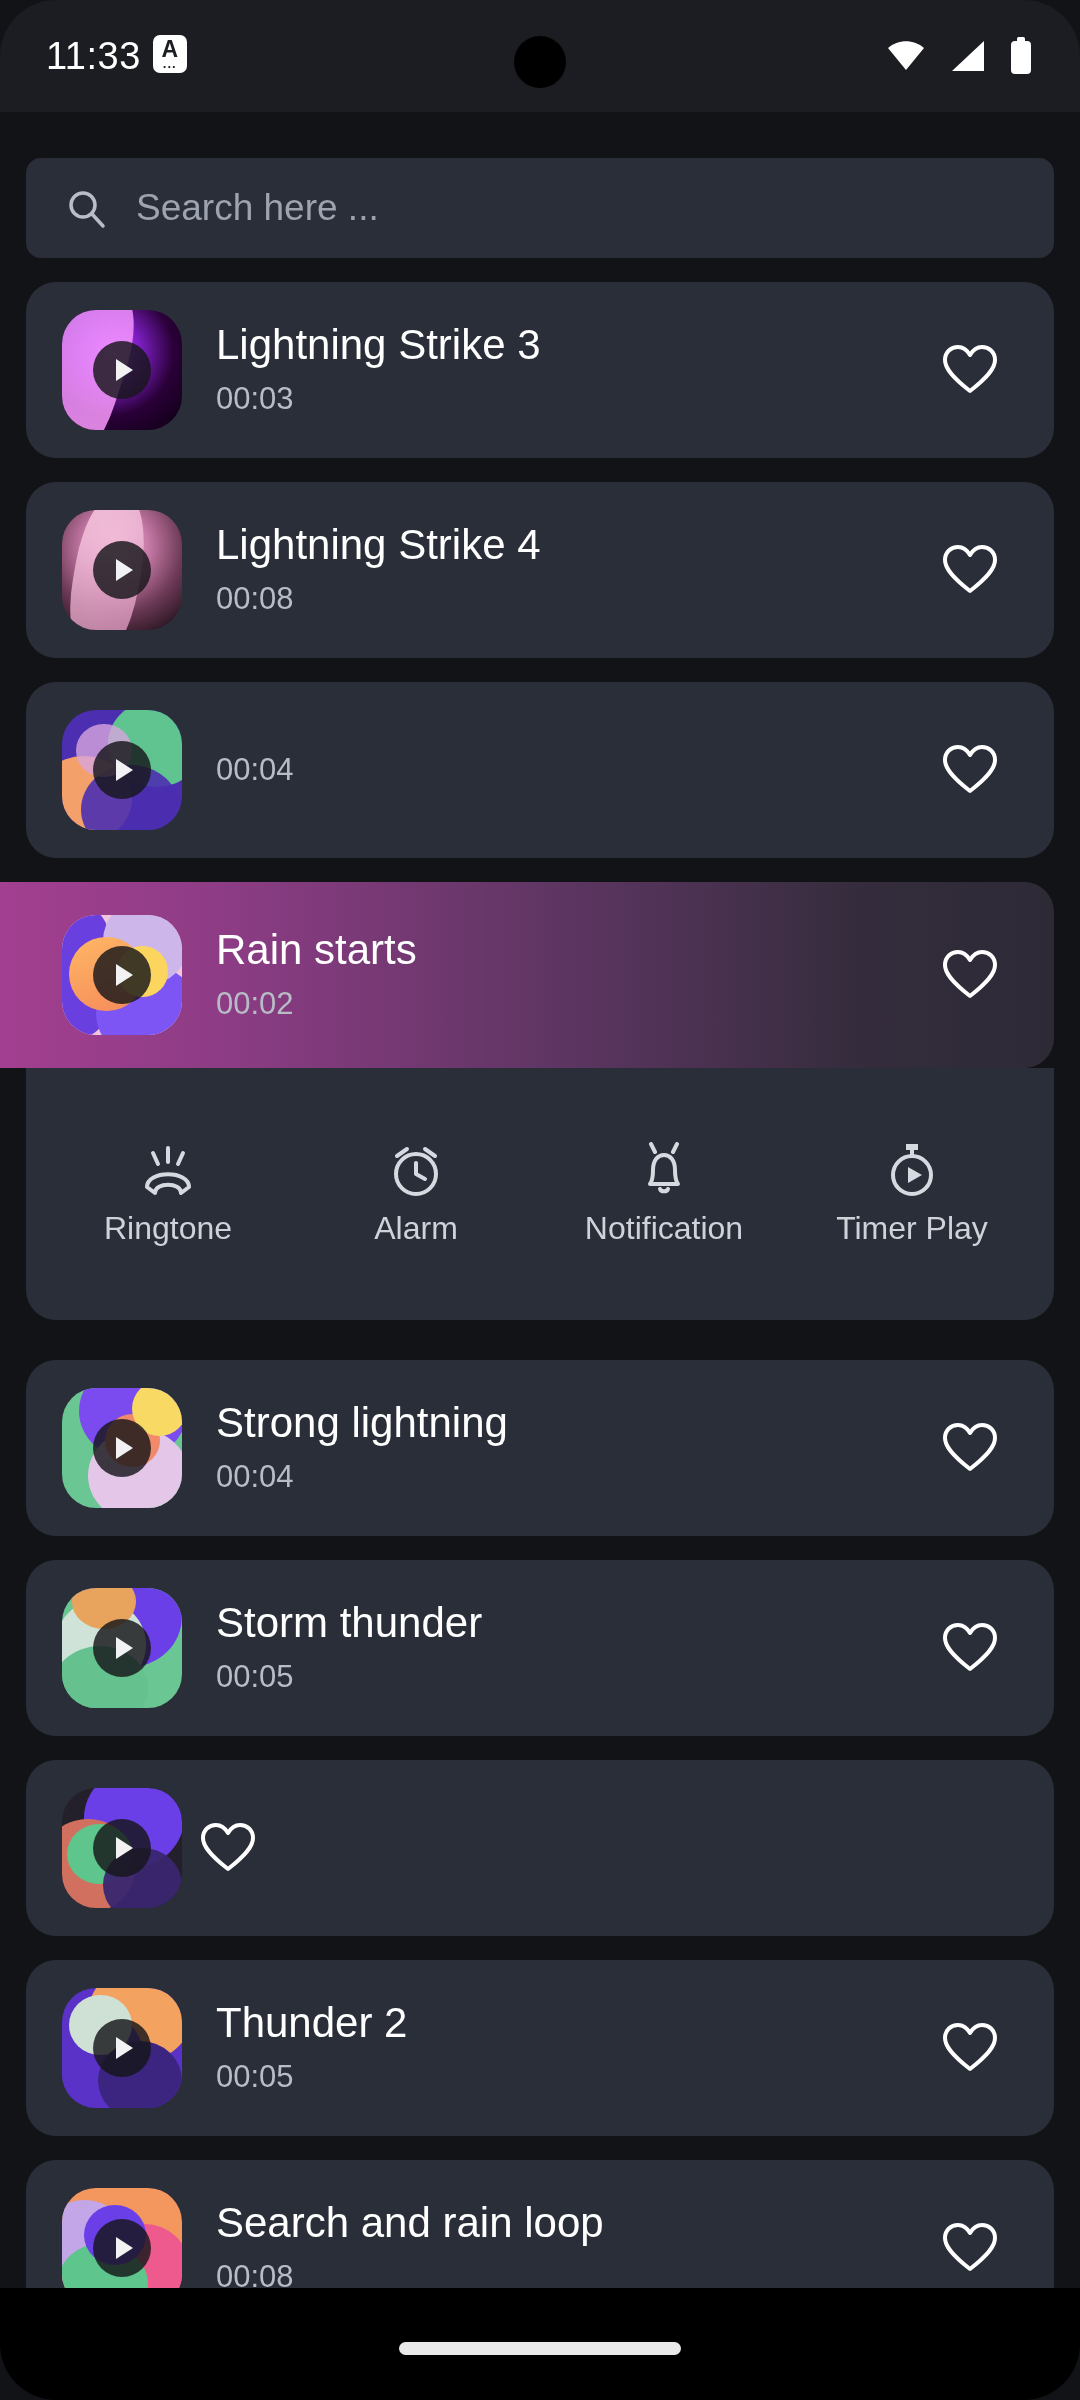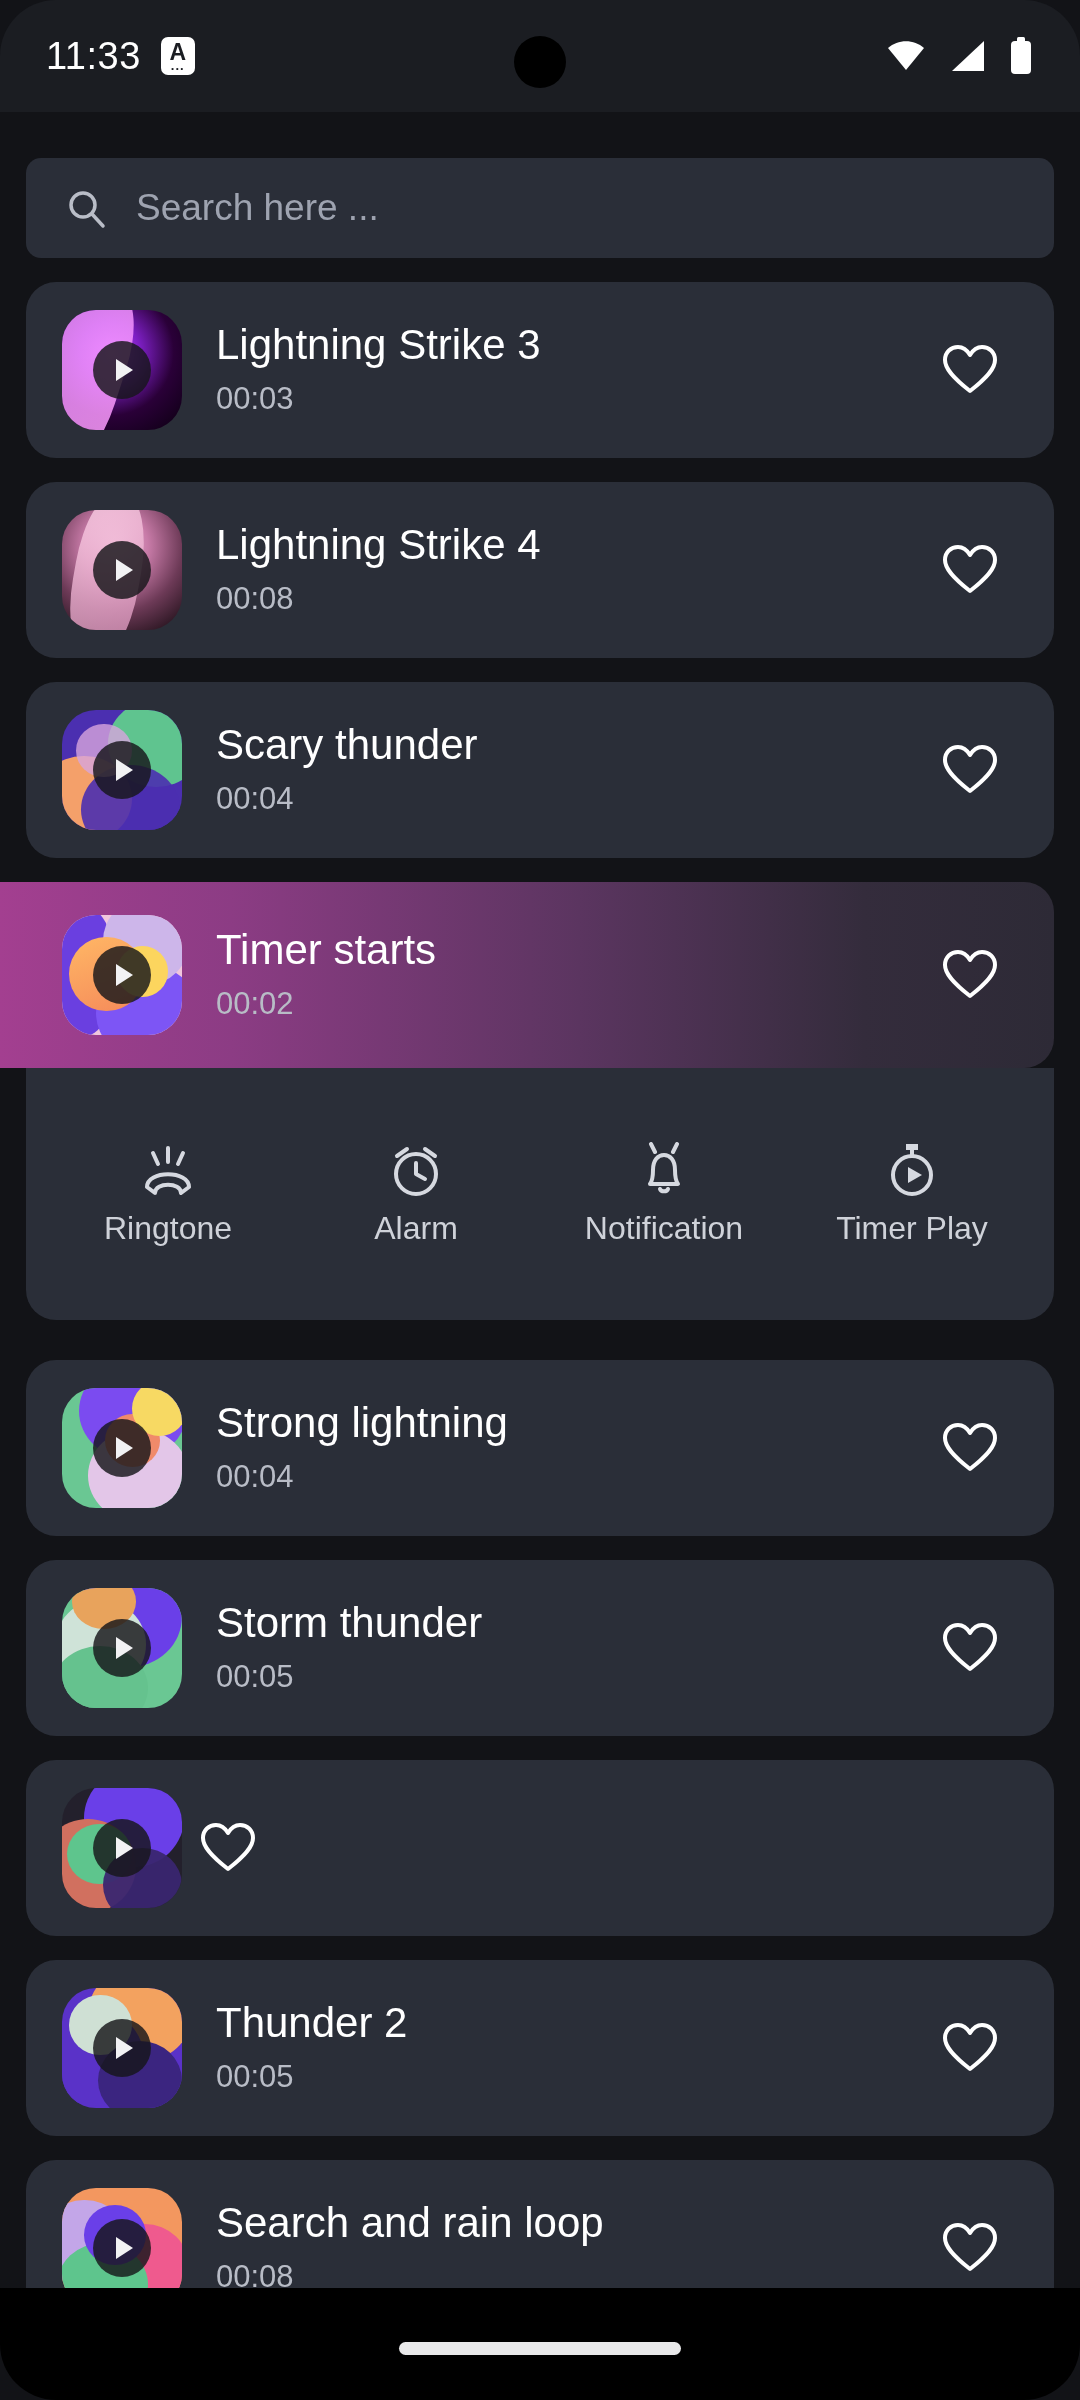--- a/index.html
+++ b/index.html
@@ -18,21 +18,21 @@
 
   
   #statusbar {
     position:absolute; top:0; left:0; width:1080px; height:112px;
     background:#1b1d22;
     border-top-left-radius:56px; border-top-right-radius:56px;
     display:flex; align-items:center; justify-content:space-between;
     padding:0 46px;
     z-index:6;
   }
-  #status-left { display:flex; align-items:center; gap:20px; }
+  #status-left { display:flex; align-items:flex-start; gap:12px; }
   #clock { color:#fff; font-size:38px; letter-spacing:.5px; }
   .app-chip {
     width:34px; height:38px; background:#fff; border-radius:7px;
     display:flex; flex-direction:column; align-items:center; justify-content:center;
     color:#1b1d22; font-size:23px; font-weight:bold; line-height:.9;
   }
   .app-chip .dots { font-size:13px; letter-spacing:1px; line-height:.6; }
   #status-right { display:flex; align-items:center; gap:22px; }
   .camera-hole {
     position:absolute; left:50%; top:36px; transform:translateX(-50%);
@@ -214,21 +214,20 @@
       <div class="thumb" style="background:#4b2fb0;">
         <div class="blob" style="left:38%;top:-8%;width:80%;height:72%;background:#5fc48f;"></div>
         <div class="blob" style="left:-22%;top:38%;width:80%;height:72%;background:#f4a06a;"></div>
         <div class="blob" style="left:16%;top:46%;width:82%;height:74%;background:#4b2fb0;opacity:.9;"></div>
         <div class="blob" style="left:12%;top:12%;width:46%;height:44%;background:#d7a5dd;opacity:.8;"></div>
         <div class="play-badge">
             <span class="tri"></span>
           </div>
       </div>
       <div class="meta">
-        <div class="title">Scary thunder</div>
         <div class="dur">00:04</div>
       </div>
       <div class="fav">
         <svg width="56" height="52" viewBox="0 0 56 52">
             <path d="M28 47 C10 33 3 24 3 16 C3 8 9 3 16 3 C21 3 25 6 28 11 C31 6 35 3 40 3 C47 3 53 8 53 16 C53 24 46 33 28 47 Z" fill="none" stroke="#fff" stroke-width="4" stroke-linejoin="round"></path>
           </svg>
       </div>
     </div>
 
     <div class="sound-card selected">
@@ -236,21 +235,21 @@
         <div class="blob" style="left:-18%;top:-8%;width:62%;height:110%;background:#6a3fe0;border-radius:44%;"></div>
         <div class="blob" style="left:28%;top:42%;width:86%;height:80%;background:#7d55f5;"></div>
         <div class="blob" style="left:34%;top:-14%;width:72%;height:72%;background:#cdb6ea;"></div>
         <div class="blob" style="left:6%;top:18%;width:62%;height:62%;background:linear-gradient(160deg,#ffb765,#f58a5a);"></div>
         <div class="blob" style="left:46%;top:26%;width:42%;height:42%;background:#fcd55e;"></div>
         <div class="play-badge">
             <span class="tri"></span>
           </div>
       </div>
       <div class="meta">
-        <div class="title">Timer starts</div>
+        <div class="title">Rain starts</div>
         <div class="dur">00:02</div>
       </div>
       <div class="fav">
         <svg width="56" height="52" viewBox="0 0 56 52">
             <path d="M28 47 C10 33 3 24 3 16 C3 8 9 3 16 3 C21 3 25 6 28 11 C31 6 35 3 40 3 C47 3 53 8 53 16 C53 24 46 33 28 47 Z" fill="none" stroke="#fff" stroke-width="4" stroke-linejoin="round"></path>
           </svg>
       </div>
     </div>
 
     <div id="action-panel">

